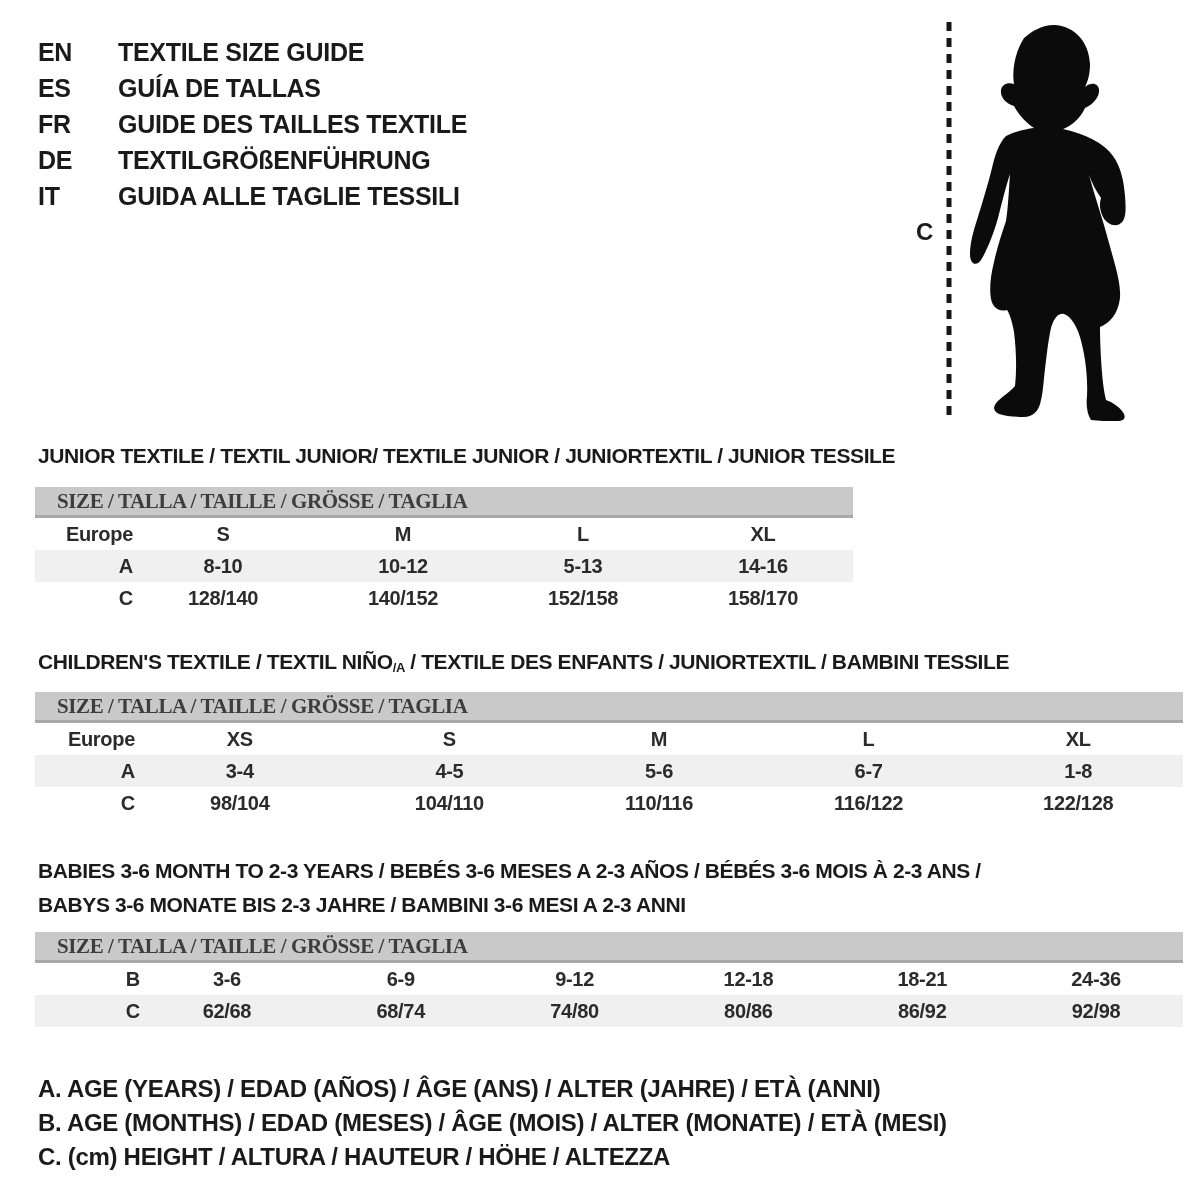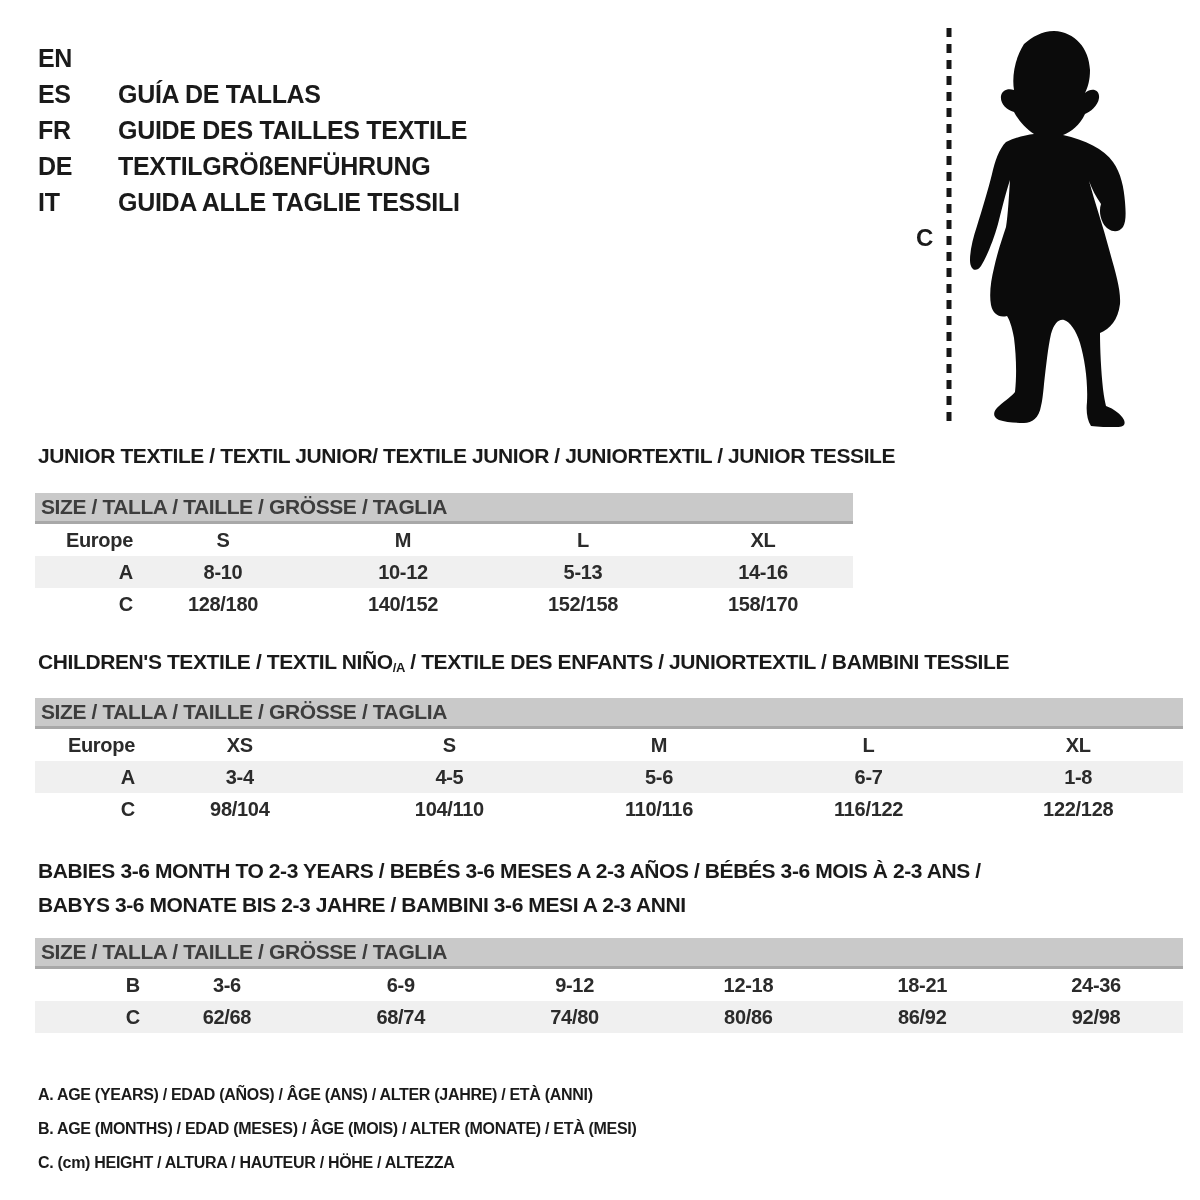--- a/index.html
+++ b/index.html
@@ -11,80 +11,82 @@
     --cell-ink:#2b2b2b;
   }
   *{margin:0;padding:0;box-sizing:border-box;}
   html,body{background:#ffffff;}
   body{
     font-family:"Liberation Sans", sans-serif;
     color:var(--ink);
     width:1200px;height:1200px;
     position:relative;overflow:hidden;
   }
-  .canvas{position:absolute;left:0;top:10px;width:1200px;height:876px;background:#fff;}
+  .canvas{position:absolute;left:0;top:4px;width:1200px;height:876px;background:#fff;}
 
   
   .lang-list{position:absolute;left:38px;top:30px;}
   .lang-row{display:flex;line-height:36px;font-size:25px;font-weight:bold;letter-spacing:-0.3px;}
   .lang-code{width:80px;flex:0 0 80px;}
   .lang-title{white-space:nowrap;}
 
   
   .figure{position:absolute;left:900px;top:14px;width:260px;height:410px;}
   .c-label{position:absolute;left:16px;top:200px;font-size:24px;font-weight:bold;}
   .dotted-line{position:absolute;left:44px;top:2px;}
   .baby{position:absolute;left:68px;top:4px;}
 
   
   .section-title{
     position:absolute;left:38px;
-    font-size:21px;font-weight:bold;letter-spacing:-0.4px;white-space:nowrap;
+    font-size:21px;font-weight:bold;letter-spacing:-0.4px;white-space:nowrap;margin-top:6px;
   }
   .section-title .sub{font-size:13px;vertical-align:baseline;position:relative;top:3px;}
 
   .table-block{position:absolute;left:35px;}
   .size-bar{
     background:var(--bar-bg);
     border-bottom:3px solid var(--bar-border);
     height:31px;line-height:28px;
-    padding-left:6px;
+    padding-left:22px;
     font-size:21px;font-weight:bold;letter-spacing:-0.4px;
     color:var(--bar-ink);
     white-space:nowrap;
+    font-family:Liberation Serif, serif;
   }
   table{border-collapse:collapse;table-layout:fixed;width:100%;}
   td{
     height:32px;font-size:20px;font-weight:bold;letter-spacing:-0.3px;
     color:var(--cell-ink);text-align:center;vertical-align:middle;
     overflow:hidden;white-space:nowrap;
   }
   td.row-label{text-align:right;padding-left:6px;}
   tr:nth-child(even) td{background:var(--row-shaded);}
 
   #junior-block{top:483px;width:818px;}
   #children-block{top:688px;width:1148px;}
   #babies-block{top:928px;width:1148px;}
   #junior-title{top:434px;}
   #children-title{top:640px;}
   #babies-title-1{top:849px;}
   #babies-title-2{top:883px;}
 
   
   .legend{position:absolute;left:38px;top:1068px;}
-  .legend-line{font-size:16px;font-weight:bold;letter-spacing:-0.3px;line-height:34px;white-space:nowrap;}
+  .legend-line{font-size:24px;font-weight:bold;letter-spacing:-0.3px;line-height:34px;white-space:nowrap;}
 </style>
 </head>
 <body>
 
 <div class="canvas">
 
   <div class="lang-list">
     <div class="lang-row">
       <span class="lang-code">EN</span>
+      <span class="lang-title">TEXTILE SIZE GUIDE</span>
     </div>
     <div class="lang-row">
       <span class="lang-code">ES</span>
       <span class="lang-title">GUÍA DE TALLAS</span>
     </div>
     <div class="lang-row">
       <span class="lang-code">FR</span>
       <span class="lang-title">GUIDE DES TAILLES TEXTILE</span>
     </div>
     <div class="lang-row">
@@ -154,21 +156,21 @@
       </tr>
       <tr>
         <td class="row-label">A</td>
         <td>8-10</td>
         <td>10-12</td>
         <td>5-13</td>
         <td>14-16</td>
       </tr>
       <tr>
         <td class="row-label">C</td>
-        <td>128/180</td>
+        <td>128/140</td>
         <td>140/152</td>
         <td>152/158</td>
         <td>158/170</td>
       </tr>
     </tbody>
       </table>
   </div>
 
   <div class="section-title" id="children-title">
     <span>CHILDREN'S TEXTILE / TEXTIL NIÑO</span><span class="sub">/A</span><span> / TEXTILE DES ENFANTS / JUNIORTEXTIL / BAMBINI TESSILE</span>

